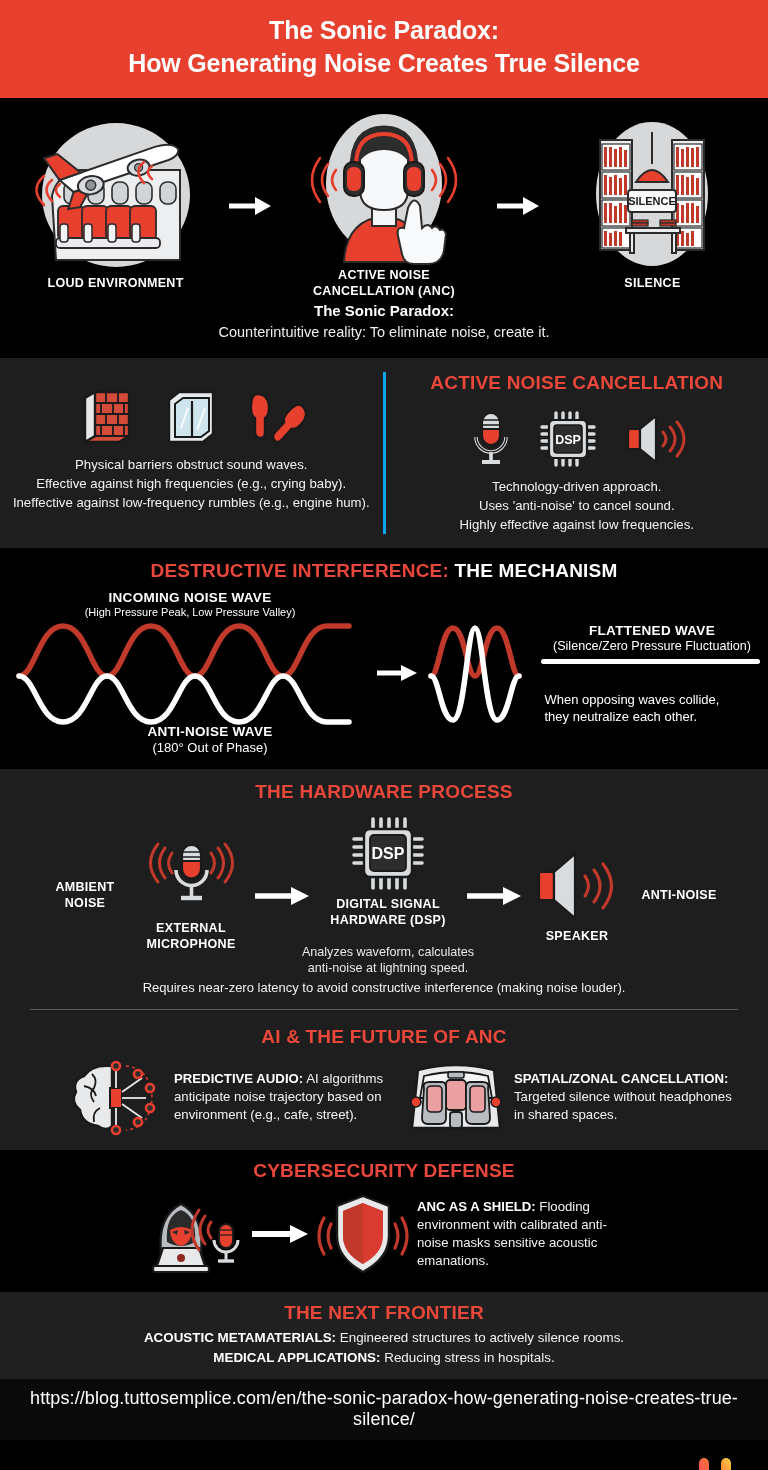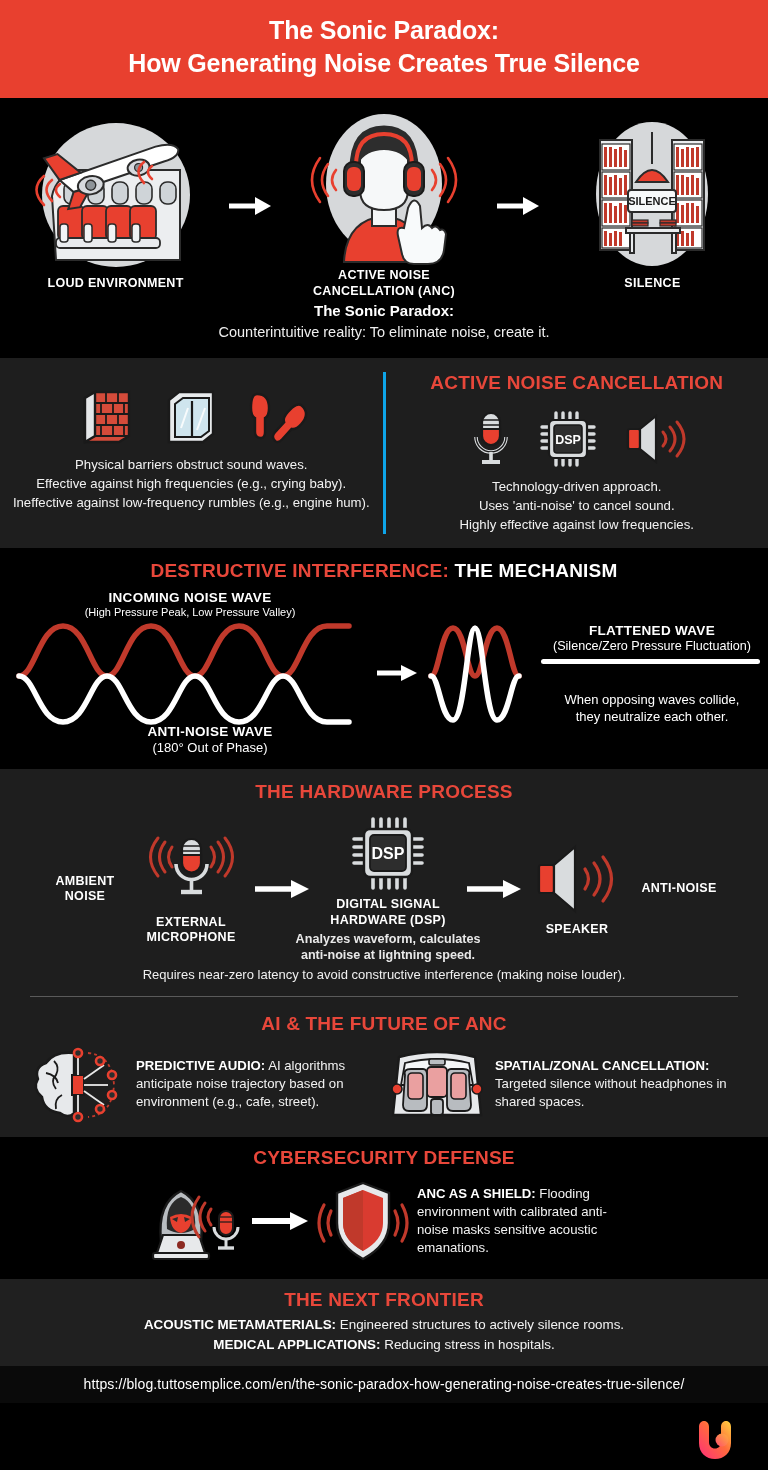--- a/index.html
+++ b/index.html
@@ -134,27 +134,27 @@
   .hw-side-label {
     color:#fff; font-size:12.5px; font-weight:bold; text-align:center;
     line-height:1.25; width:84px; letter-spacing:.3px;
   }
   .hw-node { width:120px; text-align:center; }
   .hw-node .art { height:78px; display:flex;align-items:center;justify-content:center;}
   .hw-node .cap {
     color:#fff; font-size:12.5px; font-weight:bold; margin-top:4px;
     line-height:1.25; letter-spacing:.3px;
   }
-  .hw-node .sub { color:#e9e9e9; font-size:12.6px; font-weight:bold; line-height:1.3; margin-top:2px;}
+  .hw-node .sub { color:#e9e9e9; font-size:12.6px; font-weight:normal; line-height:1.3; margin-top:15px;}
   .hw-foot { text-align:center; color:#f0f0f0; font-size:13px; margin-top:4px; padding-bottom:6px;}
   .hr-div { height:1px; background:#5a5a5a; margin: 8px 30px 0; }
 
   
   .ai { background:#1e1e1e; padding: 10px 12px 14px; }
-  .ai-row { display:flex; justify-content:center; gap:10px; margin-top:10px; padding: 0 18px;}
+  .ai-row { display:flex; justify-content:center; gap:10px; margin-top:10px; padding: 0 18px; margin-left: 38px;}
   .ai-item { display:flex; align-items:center; gap:10px; width:360px; }
   .ai-art { width:96px; height:78px; flex:none; display:flex;align-items:center;justify-content:center;}
   .ai-txt { color:#f2f2f2; font-size:13.2px; line-height:1.36; }
   .ai-txt b { color:#fff; }
 
   
   .cy { background:#000; padding: 10px 17px 14px; }
   .cy-row { display:flex; justify-content:center; align-items:center; margin-top:8px; padding:0 12px; gap:2px;}
   .cy-item { display:flex; align-items:center; gap:8px; }
   .cy-art { width:92px; height:88px; flex:none; display:flex;align-items:center;justify-content:center;}
@@ -163,21 +163,21 @@
 
   
   .fr { background:#202020; padding: 10px 16px 12px; text-align:center; }
   .fr-line { color:#f2f2f2; font-size:13.4px; line-height:1.45; }
   .fr-line b { color:#fff; }
 
   
   .urlbar {
     background:#0a0a0a; text-align:center; padding: 9px 0 10px;
   }
-  .urlbar span { color:#fff; font-size:14px; letter-spacing:.1px; }
+  .urlbar span { color:#fff; font-size:18px; letter-spacing:.1px; }
 
   
   .footer { background:#000; height: 78px; position:relative; }
   .logo { position:absolute; right: 36px; top: 14px; width:34px; height:40px;}
 
   svg { display:block; overflow:visible; }
 </style>
 </head>
 <body>
 
@@ -532,21 +532,21 @@
         </svg>
       </div>
 
       <div class="flat-block">
         <div style="text-align:center;">
           <span class="b">FLATTENED WAVE</span>
           <span class="s">(Silence/Zero Pressure Fluctuation)</span>
         </div>
         <div style="height:6px;"></div>
         <div style="height:5px;background:#fff;border-radius:3px;margin-left:-4px;"></div>
-        <div class="note" style="text-align:center;margin-top:27px;">
+        <div class="note" style="text-align:left;margin-top:27px;">
           <span>When opposing waves collide,</span><br>
           <span>they neutralize each other.</span>
         </div>
       </div>
     </div>
 
     <div class="wave-bottom-label" style="width:420px;margin-top:-6px;">
       <span class="b">ANTI-NOISE WAVE</span>
       <span class="s">(180° Out of Phase)</span>
     </div>

